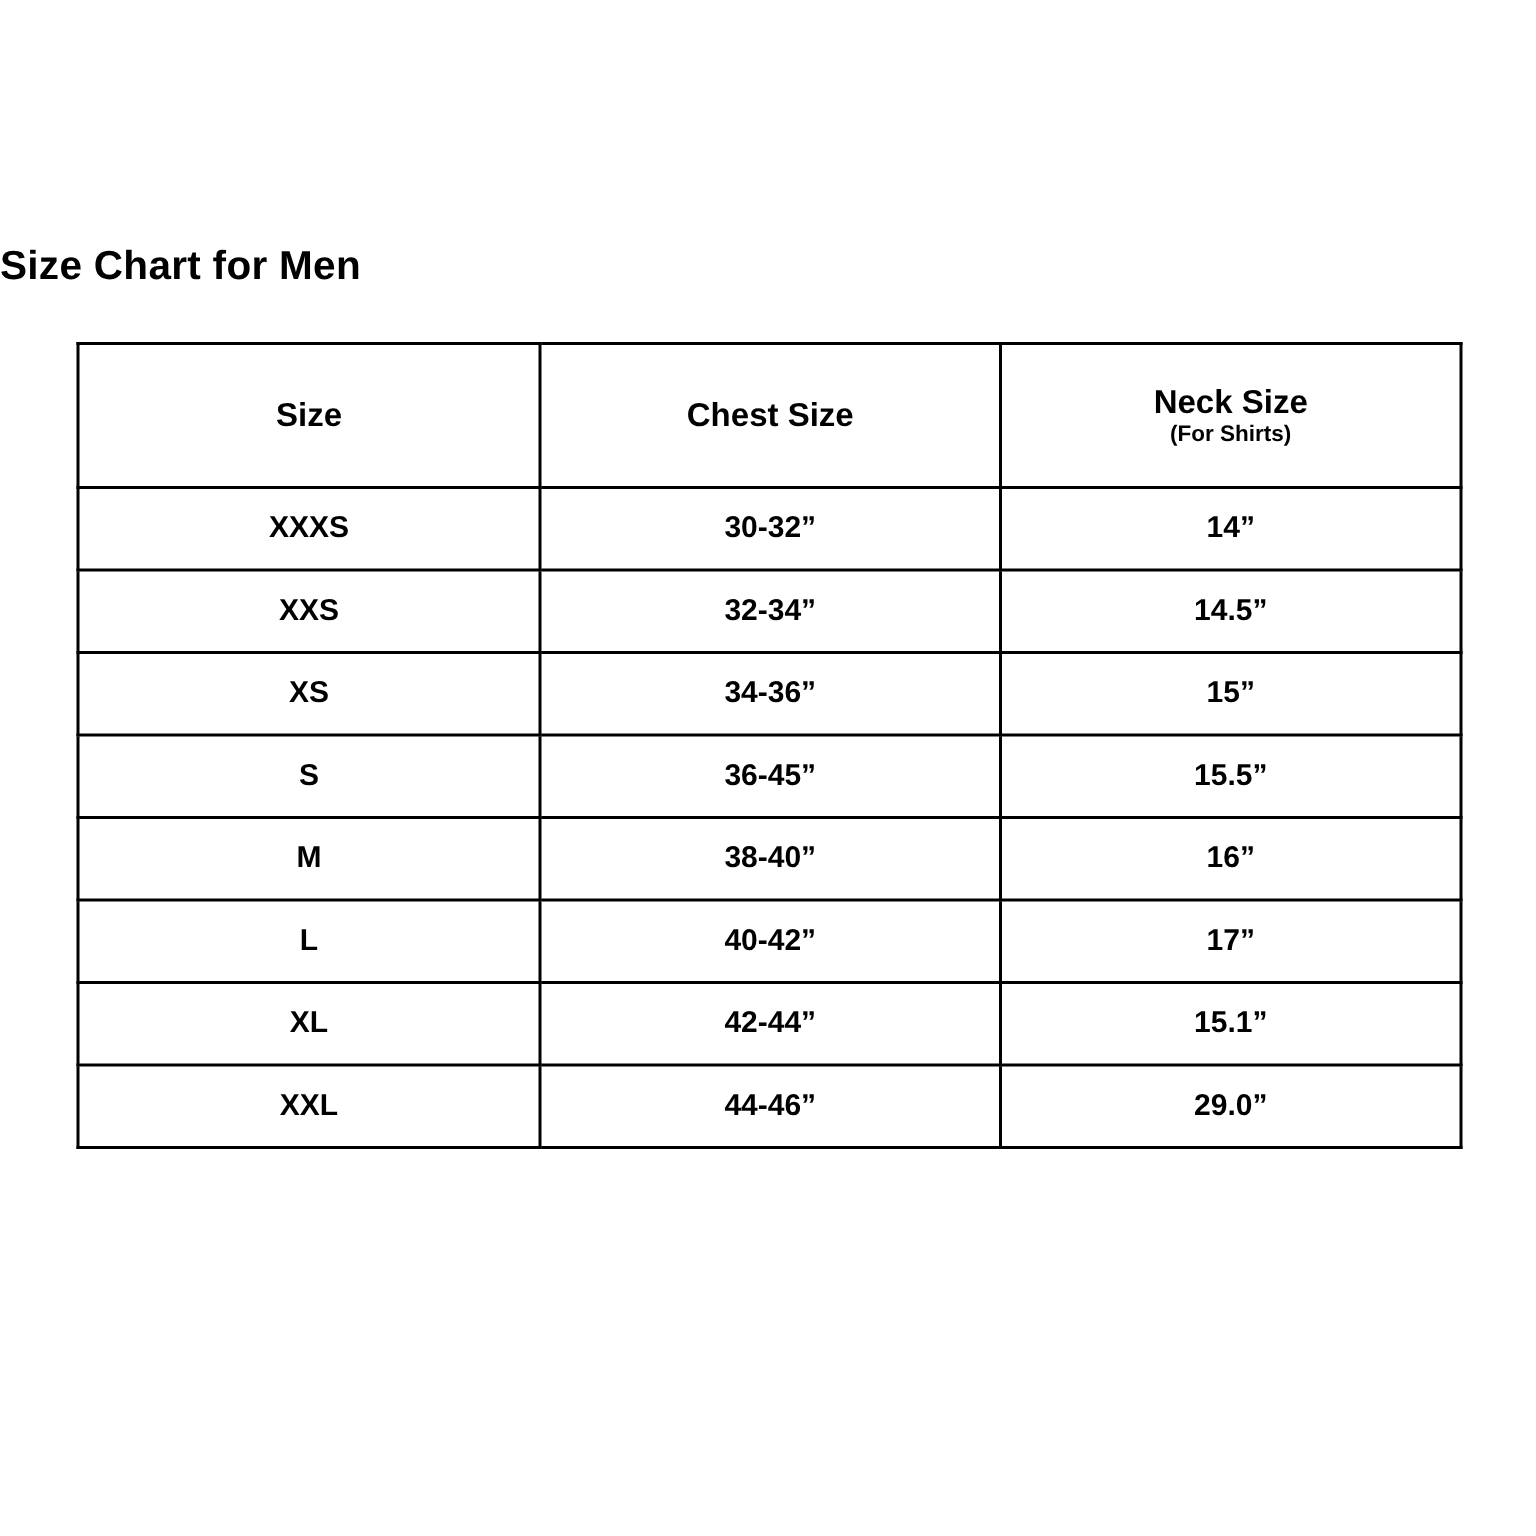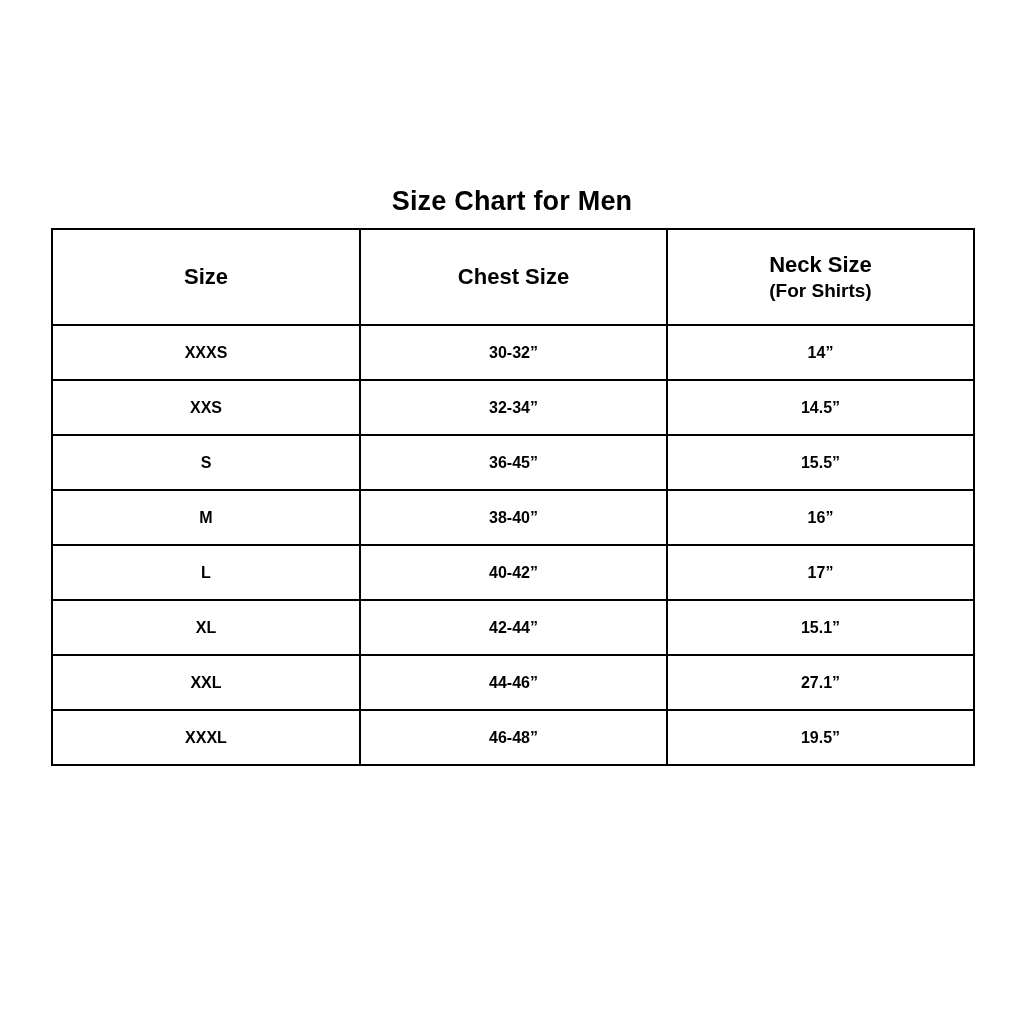--- a/index.html
+++ b/index.html
@@ -15,24 +15,23 @@
     overflow: hidden;
   }
   .page {
     position: relative;
     width: 1024px;
     height: 1024px;
     box-sizing: border-box;
   }
   .chart-title {
     position: absolute;
-    top: 186px;
+    top: 162px;
     left: 0;
     width: 1024px;
-    text-align: center;
     font-size: 27px;
     font-weight: bold;
     letter-spacing: 0.2px;
   }
   .size-table {
     position: absolute;
     left: 51px;
     top: 228px;
     width: 922px;
     border-collapse: collapse;
@@ -46,28 +45,28 @@
     font-size: 20px;
     padding: 0;
   }
   .size-table thead th {
     height: 94px;
     font-size: 22px;
     line-height: 1.25;
   }
   .size-table tbody td {
     height: 53px;
-    font-size: 16px;
+    font-size: 20px;
   }
   .col-size { width: 308px; }
   .col-chest { width: 307px; }
   .col-neck { width: 307px; }
   .sub {
     display: block;
-    font-size: 19px;
+    font-size: 15px;
     font-weight: bold;
   }
 </style>
 </head>
 <body>
 
 <div class="page">
 
   <div class="chart-title">Size Chart for Men</div>
 
@@ -96,20 +95,25 @@
         <td>XXXS</td>
         <td>30-32”</td>
         <td>14”</td>
       </tr>
       <tr>
         <td>XXS</td>
         <td>32-34”</td>
         <td>14.5”</td>
       </tr>
       <tr>
+        <td>XS</td>
+        <td>34-36”</td>
+        <td>15”</td>
+      </tr>
+      <tr>
         <td>S</td>
         <td>36-45”</td>
         <td>15.5”</td>
       </tr>
       <tr>
         <td>M</td>
         <td>38-40”</td>
         <td>16”</td>
       </tr>
       <tr>
@@ -118,23 +122,18 @@
         <td>17”</td>
       </tr>
       <tr>
         <td>XL</td>
         <td>42-44”</td>
         <td>15.1”</td>
       </tr>
       <tr>
         <td>XXL</td>
         <td>44-46”</td>
-        <td>27.1”</td>
-      </tr>
-      <tr>
-        <td>XXXL</td>
-        <td>46-48”</td>
-        <td>19.5”</td>
+        <td>29.0”</td>
       </tr>
     </tbody>
   </table>
 
 </div>
 
 </body></html>

